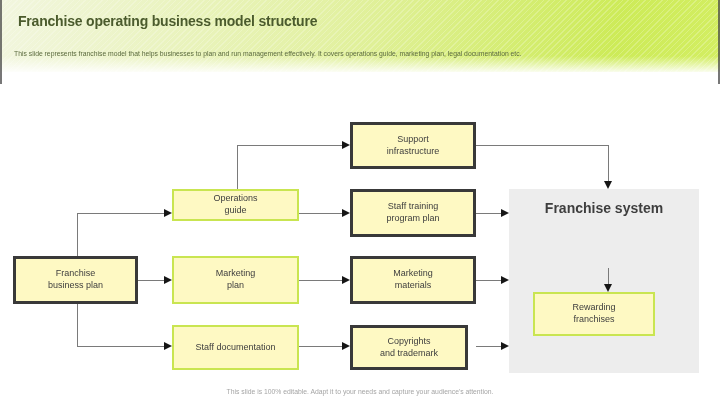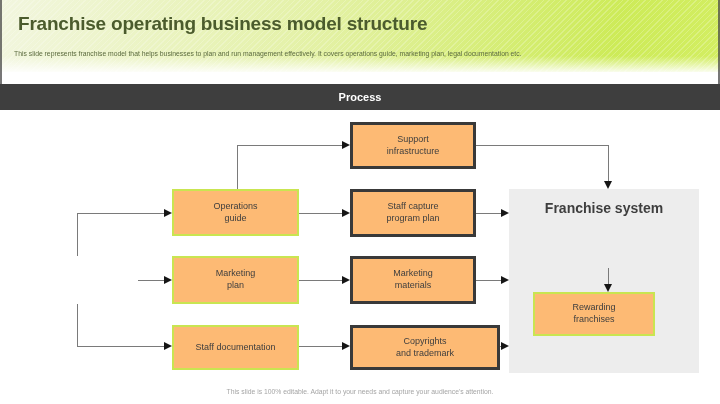--- a/index.html
+++ b/index.html
@@ -15,34 +15,34 @@
       linear-gradient(100deg,#f2f6df 0%,#e3f1a4 45%,#cdeb58 85%,#d3ee62 100%);
   }
   .header-fade{
     position:absolute;left:0;top:56px;width:720px;height:20px;
     background:linear-gradient(to bottom, rgba(255,255,255,0) 0%, #ffffff 90%);
   }
   .edge{position:absolute;top:0;width:2px;height:84px;background:#4a4a4a;opacity:.75;}
   .edge.l{left:0;} .edge.r{right:0;}
   .slide-title{
     position:absolute;left:18px;top:13px;width:640px;
-    font-size:19px;font-weight:700;letter-spacing:-0.2px;color:#4b5b2d;
+    font-size:14px;font-weight:700;letter-spacing:-0.2px;color:#4b5b2d;
   }
   .slide-subtitle{
     position:absolute;left:14px;top:50px;width:560px;
     font-size:6.8px;color:#5c6b40;
   }
   
   .process-bar{
     position:absolute;left:0;top:84px;width:720px;height:26px;background:#3e3e3e;
     color:#ffffff;font-size:11px;font-weight:700;text-align:center;line-height:26px;
   }
   
   .box{
-    position:absolute;background:#fdba74;display:flex;align-items:center;justify-content:center;
+    position:absolute;background:#fef9c3;display:flex;align-items:center;justify-content:center;
     text-align:center;font-size:9px;line-height:1.3;color:#3e3e3e;white-space:pre-line;
     box-sizing:border-box;
   }
   .box.dark{border:3px solid #393939;}
   .box.green{border:2px solid #c9e551;}
   .panel{position:absolute;left:509px;top:189px;width:190px;height:184px;background:#ededed;}
   .panel-title{
     position:absolute;left:509px;top:200px;width:190px;text-align:center;
     font-size:14px;font-weight:700;color:#3e3e3e;
   }
@@ -61,21 +61,20 @@
 
 <div id="slide">
 
   <div class="header-green"></div>
   <div class="header-fade"></div>
   <div class="edge l"></div>
   <div class="edge r"></div>
   <div class="slide-title">Franchise operating business model structure</div>
   <div class="slide-subtitle">This slide represents franchise model that helps businesses to plan and run management effectively. It covers operations guide, marketing plan, legal documentation etc.</div>
 
-  <div class="process-bar">Process</div>
 
   <div class="panel"></div>
   <div class="panel-title">Franchise system</div>
 
   <div class="ln" style="left:77px;top:213px;width:1px;height:43px"></div>
   <div class="ln" style="left:77px;top:304px;width:1px;height:43px"></div>
   <div class="ln" style="left:77px;top:213px;width:87px;height:1px"></div>
   <div class="ar" style="left:164px;top:209px"></div>
   <div class="ln" style="left:138px;top:280px;width:26px;height:1px"></div>
   <div class="ar" style="left:164px;top:276px"></div>
@@ -95,39 +94,41 @@
   <div class="ad" style="left:604px;top:181px"></div>
   <div class="ln" style="left:476px;top:213px;width:25px;height:1px"></div>
   <div class="ar" style="left:501px;top:209px"></div>
   <div class="ln" style="left:476px;top:280px;width:25px;height:1px"></div>
   <div class="ar" style="left:501px;top:276px"></div>
   <div class="ln" style="left:476px;top:346px;width:25px;height:1px"></div>
   <div class="ar" style="left:501px;top:342px"></div>
   <div class="ln" style="left:608px;top:268px;width:1px;height:16px"></div>
   <div class="ad" style="left:604px;top:284px"></div>
 
+  <div class="box dark" style="left:13px;top:256px;width:125px;height:48px">Franchise
+business plan</div>
 
-  <div class="box green" style="left:172px;top:189px;width:127px;height:47px">Operations
+  <div class="box green" style="left:172px;top:189px;width:127px;height:32px">Operations
 guide</div>
 
   <div class="box green" style="left:172px;top:256px;width:127px;height:48px">Marketing
 plan</div>
 
   <div class="box green" style="left:172px;top:325px;width:127px;height:45px">Staff documentation</div>
 
   <div class="box dark" style="left:350px;top:122px;width:126px;height:47px">Support
 infrastructure</div>
 
-  <div class="box dark" style="left:350px;top:189px;width:126px;height:48px">Staff capture
+  <div class="box dark" style="left:350px;top:189px;width:126px;height:48px">Staff training
 program plan</div>
 
   <div class="box dark" style="left:350px;top:256px;width:126px;height:48px">Marketing
 materials</div>
 
-  <div class="box dark" style="left:350px;top:325px;width:150px;height:45px">Copyrights
+  <div class="box dark" style="left:350px;top:325px;width:118px;height:45px">Copyrights
 and trademark</div>
 
 
   <div class="box green" style="left:533px;top:292px;width:122px;height:44px">Rewarding
 franchises</div>
 
   <div class="footer-note">This slide is 100% editable. Adapt it to your needs and capture your audience's attention.</div>
 
 </div>
 

